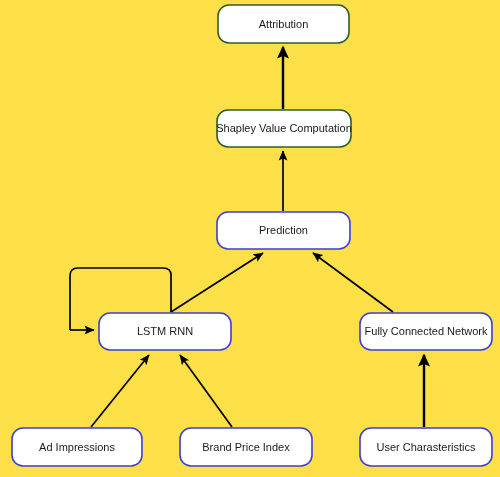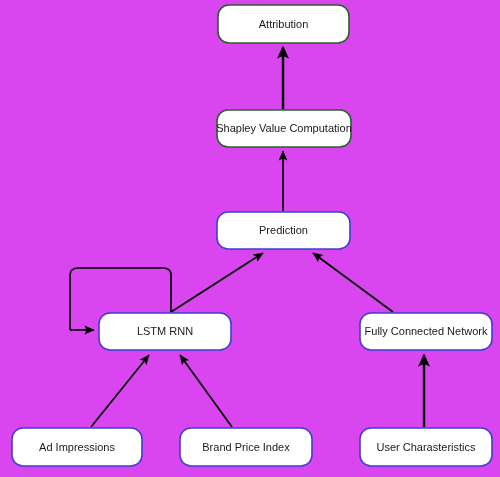--- a/index.html
+++ b/index.html
@@ -10,21 +10,21 @@
   body {
     width: 500px;
     height: 477px;
     overflow: hidden;
     font-family: "Liberation Sans", sans-serif;
   }
   #diagram-root {
     position: relative;
     width: 500px;
     height: 477px;
-    background: #d946ef;
+    background: #fde047;
   }
   svg#flow-svg {
     display: block;
     width: 500px;
     height: 477px;
   }
   .node-box {
     fill: #ffffff;
     stroke-width: 1.6;
   }

